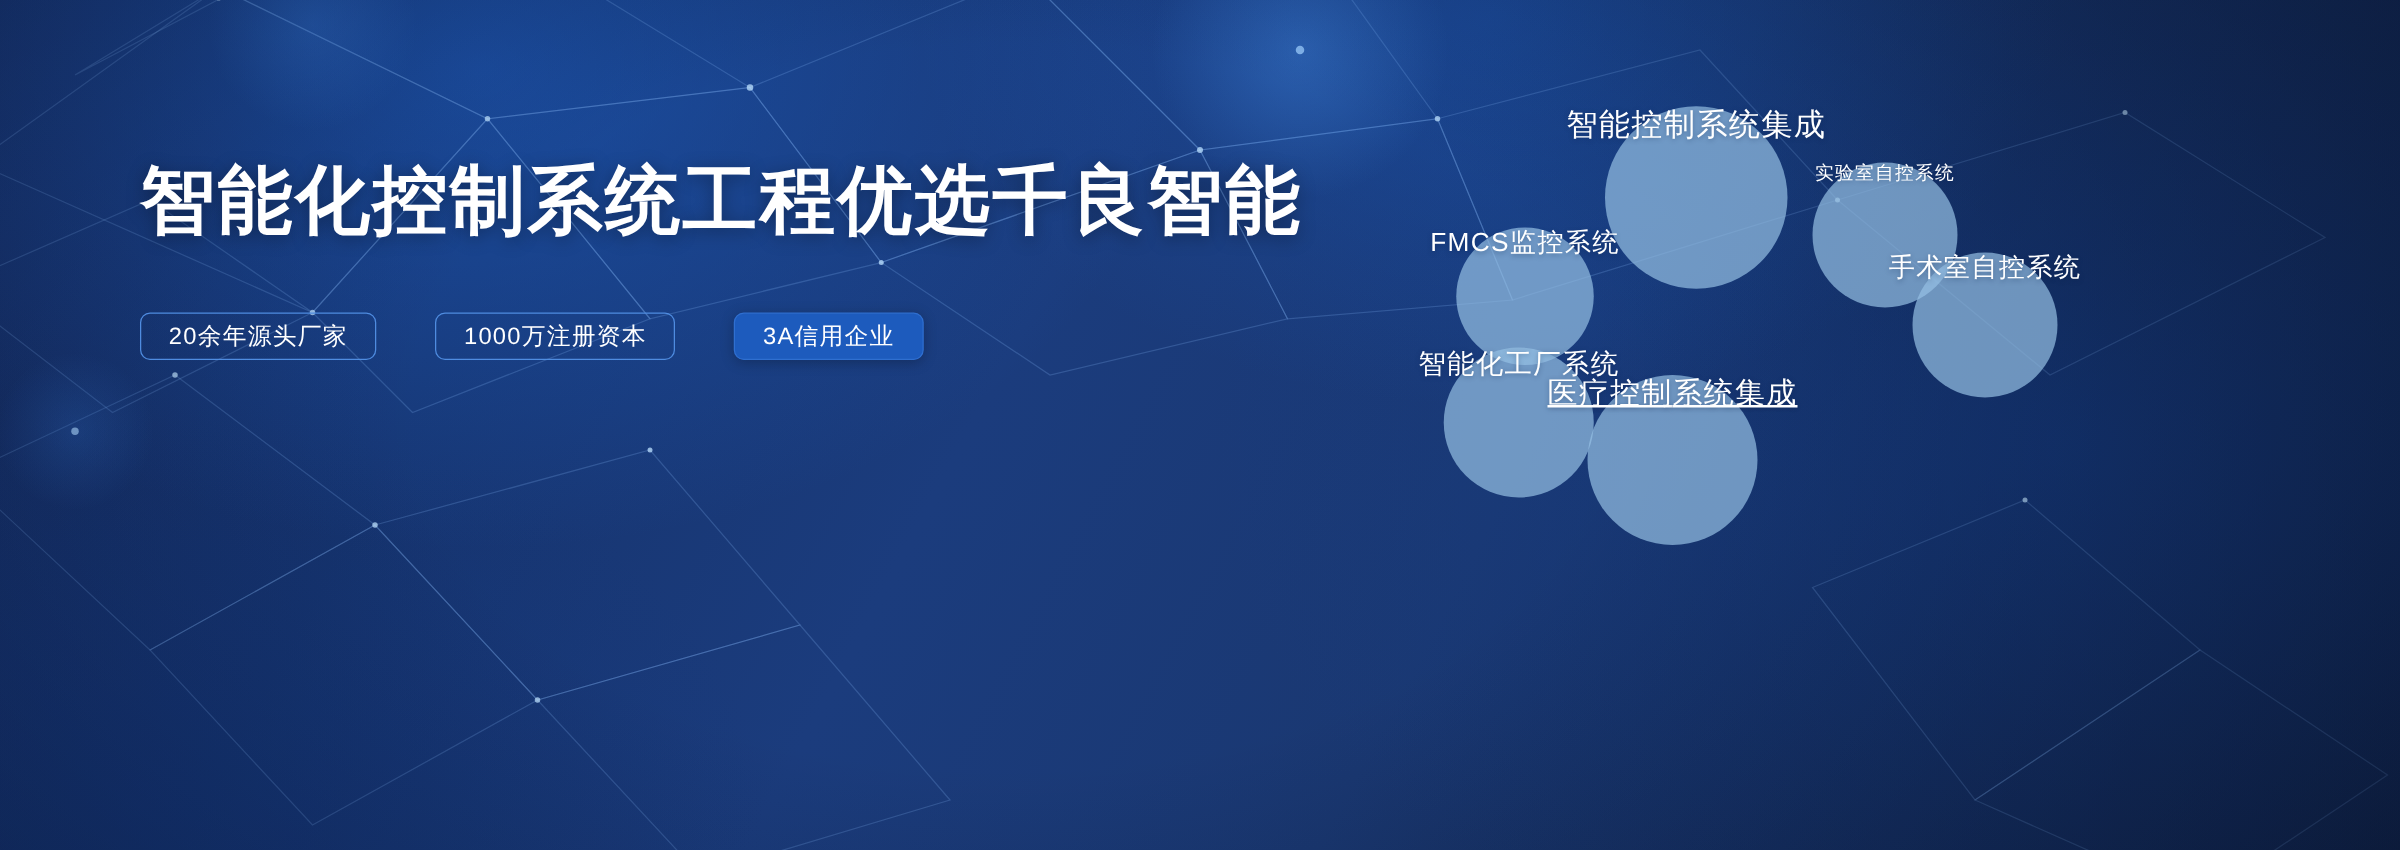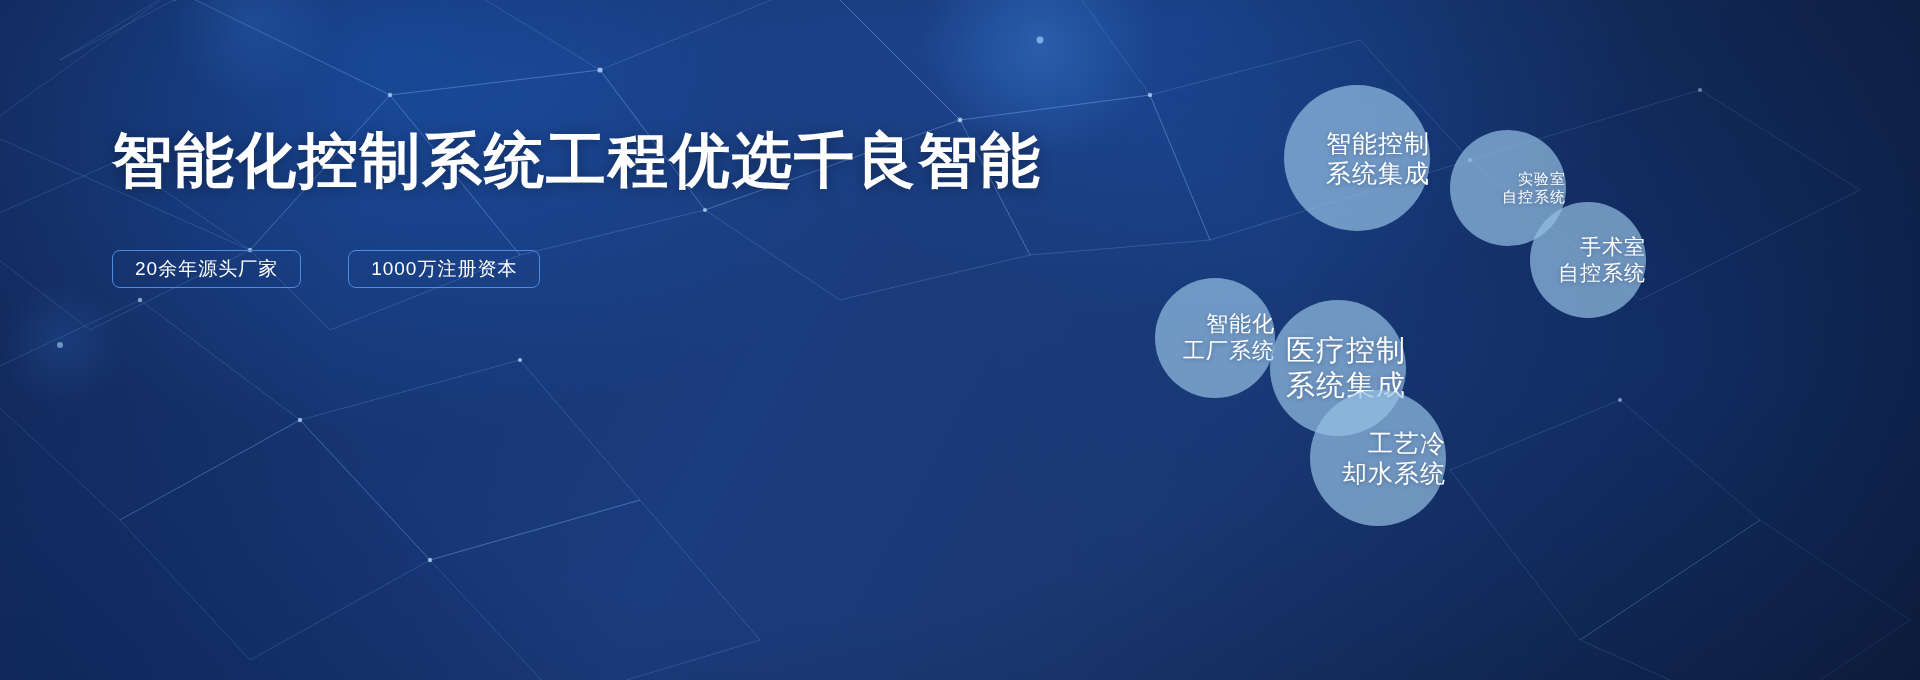--- a/index.html
+++ b/index.html
@@ -77,22 +77,22 @@
   }
 
   
   .cluster{ position:absolute; left:1150px; top:30px; width:770px; height:620px; }
   .bubble{
     position:absolute;
     border-radius:50%;
     background:rgba(150,192,228,0.70);
     color:#ffffff;
     display:flex;
-    flex-direction:column;
-    align-items:flex-end;
+    flex-direction:row;
+    align-items:flex-start;
     justify-content:center;
     text-align:center;
     line-height:1.22;
     letter-spacing:1px;
     font-weight:400;
     text-shadow:0 1px 4px rgba(10,30,70,0.35);
   }
   .bubble span{ display:block; white-space:nowrap; }
   .bubble.hi{ background:rgba(166,204,234,0.80); }
 </style>
@@ -142,43 +142,44 @@
     </g>
   </svg>
   <div class="bg-glow"></div>
   <div class="bg-vignette"></div>
 
   <div class="copy">
     <div class="headline">智能化控制系统工程优选千良智能</div>
     <div class="badges" id="badge-list">
         <div class="badge">20余年源头厂家</div>
         <div class="badge">1000万注册资本</div>
+        <div class="badge filled">3A信用企业</div>
       </div>
   </div>
 
   <div class="cluster" id="cluster">
       <div class="bubble" style="left: 134px; top: 55px; width: 146px; height: 146px; font-size: 25px;">
         <span>智能控制</span>
         <span>系统集成</span>
       </div>
       <div class="bubble" style="left: 300px; top: 100px; width: 116px; height: 116px; font-size: 15px;">
         <span>实验室</span>
         <span>自控系统</span>
       </div>
       <div class="bubble" style="left: 380px; top: 172px; width: 116px; height: 116px; font-size: 21px;">
         <span>手术室</span>
         <span>自控系统</span>
       </div>
+      <div class="bubble" style="left: 15px; top: 152px; width: 110px; height: 110px; font-size: 21px;">
+        <span>FMCS</span>
+        <span>监控系统</span>
+      </div>
       <div class="bubble" style="left: 5px; top: 248px; width: 120px; height: 120px; font-size: 22px;">
         <span>智能化</span>
         <span>工厂系统</span>
       </div>
-      <div class="bubble" style="left: 120px; top: 270px; width: 136px; height: 136px; font-size: 29px;">
+      <div class="bubble" style="left: 120px; top: 270px; width: 136px; height: 136px; font-size: 24px; text-decoration: underline;">
         <span>医疗控制</span>
         <span>系统集成</span>
-      </div>
-      <div class="bubble" style="left: 160px; top: 360px; width: 136px; height: 136px; font-size: 25px;">
-        <span>工艺冷</span>
-        <span>却水系统</span>
       </div>
     </div>
 
 </div>
 
 </body></html>

